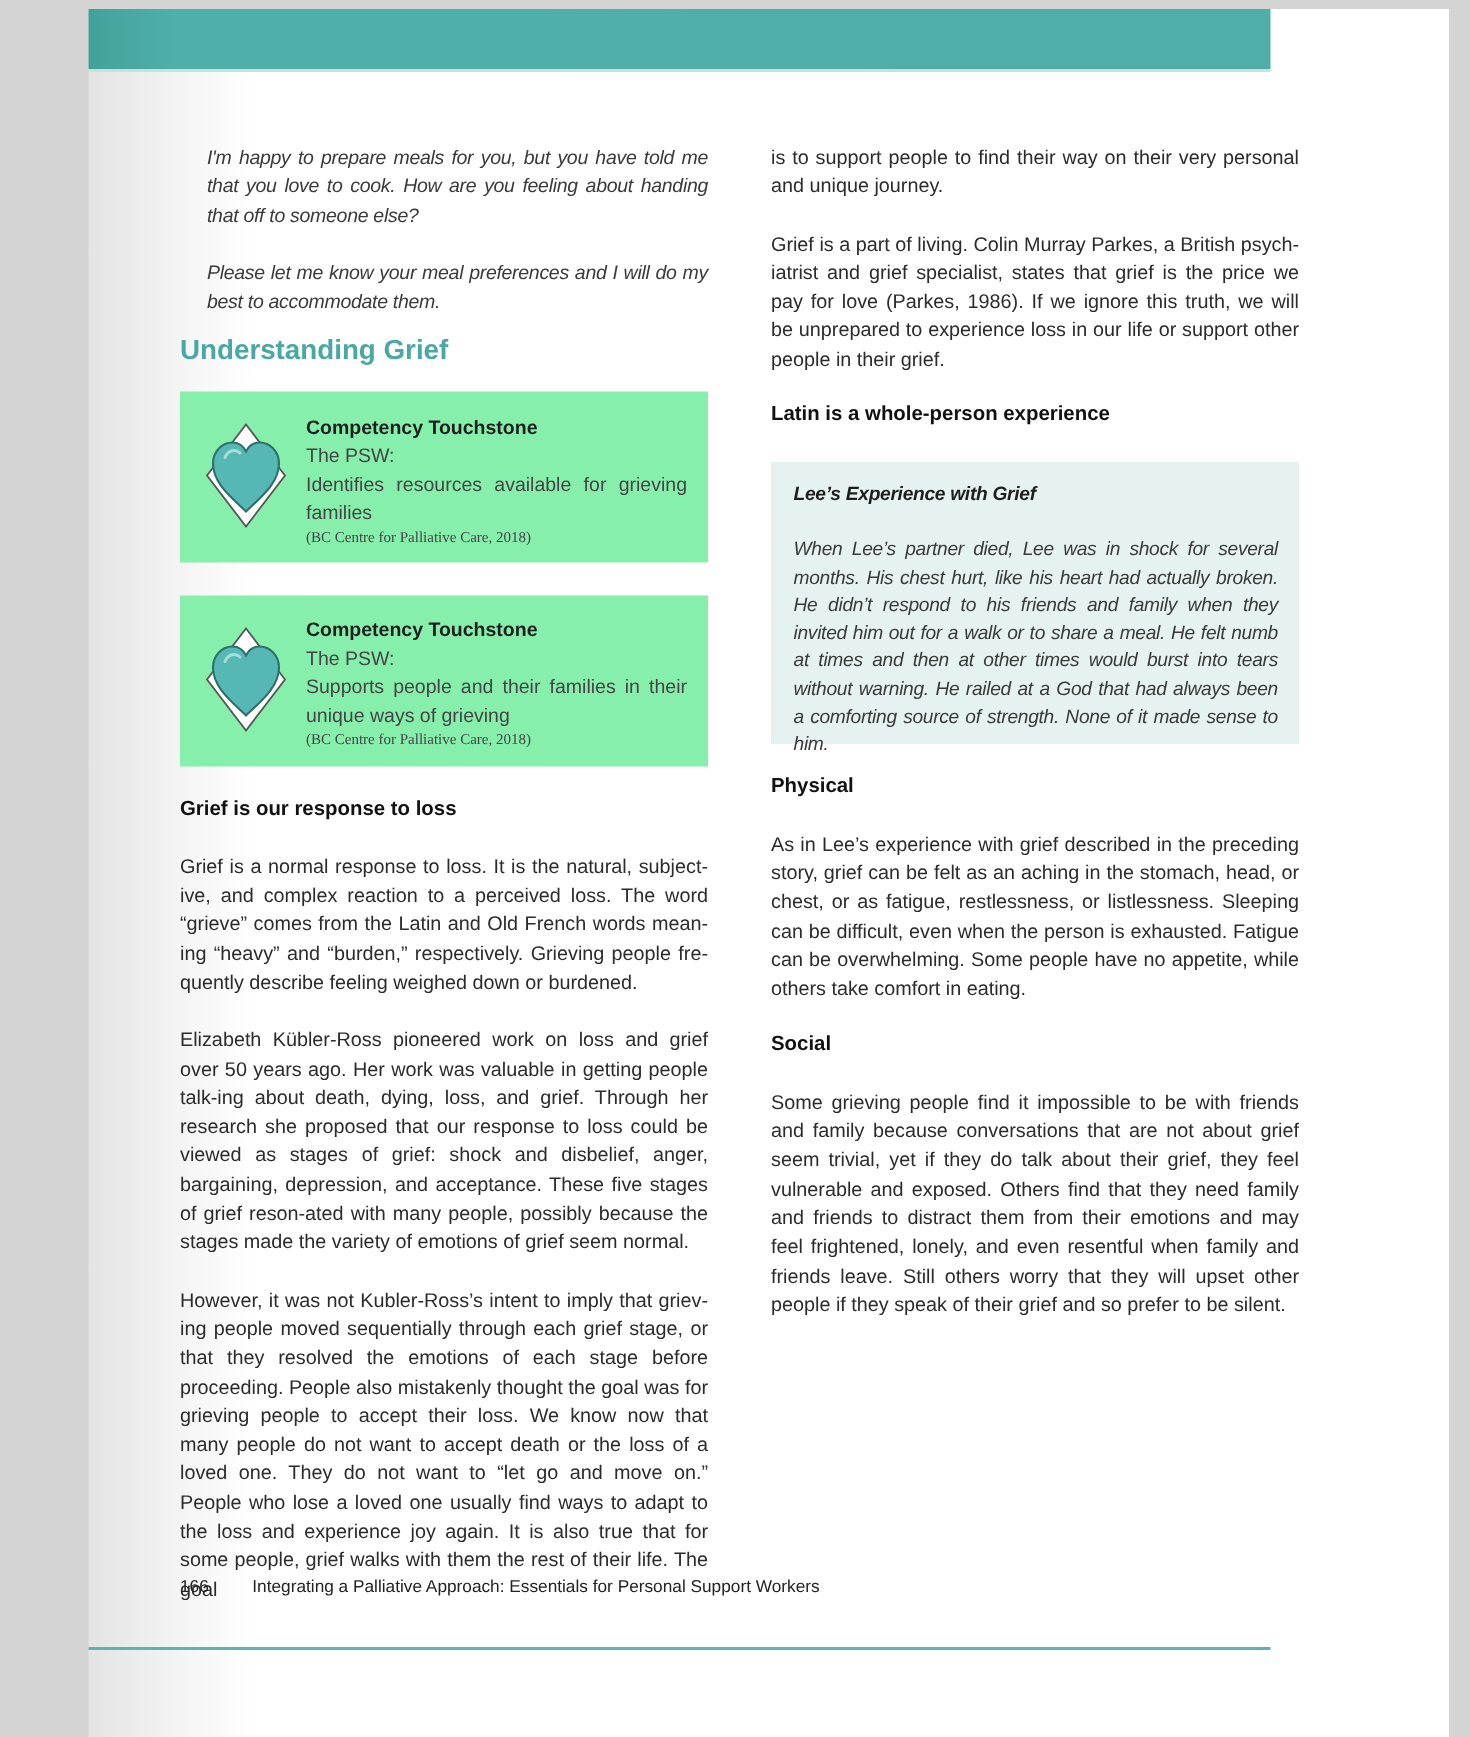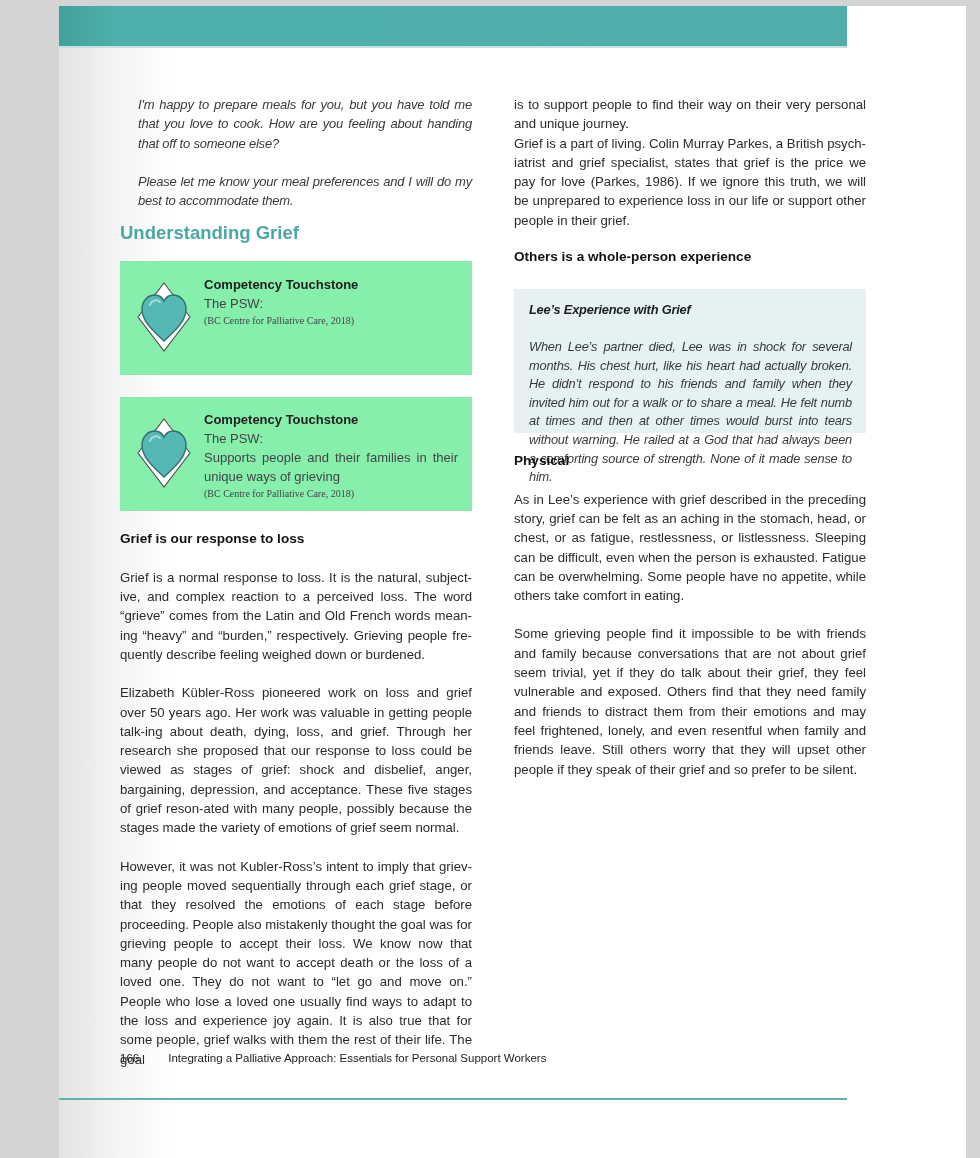--- a/index.html
+++ b/index.html
@@ -59,20 +59,21 @@
   <h2 class="section-title" style="margin-bottom:0;">Understanding Grief</h2>
 
   <div class="touch-box" style="margin-top:17px; height:114px;">
     <svg class="touch-icon" style="top:20px;" viewBox="0 0 56 72">
       <polygon points="28,2 54,36 28,70 2,36" fill="#ffffff" stroke="#555" stroke-width="1.2"></polygon>
       <path d="M28,60 C20,52 6,42 6,28 C6,20 12,14 19,14 C23,14 26,16 28,20 C30,16 33,14 37,14 C44,14 50,20 50,28 C50,42 36,52 28,60 Z" fill="#55b8b4" stroke="#2f6f6c" stroke-width="1.4"></path>
       <path d="M14,24 C16,19 21,18 24,21" fill="none" stroke="#a7dcda" stroke-width="2" stroke-linecap="round"></path>
     </svg>
     <div class="touch-title">Competency Touchstone</div>
     <div class="touch-body">The PSW:</div>
+    <div class="touch-body">Identifies resources available for grieving families</div>
     <div class="touch-cite">(BC Centre for Palliative Care, 2018)</div>
   </div>
 
   <div class="touch-box" style="margin-top:22px; height:114px; padding-top:13px;">
     <svg class="touch-icon" style="top:20px;" viewBox="0 0 56 72">
       <polygon points="28,2 54,36 28,70 2,36" fill="#ffffff" stroke="#555" stroke-width="1.2"></polygon>
       <path d="M28,60 C20,52 6,42 6,28 C6,20 12,14 19,14 C23,14 26,16 28,20 C30,16 33,14 37,14 C44,14 50,20 50,28 C50,42 36,52 28,60 Z" fill="#55b8b4" stroke="#2f6f6c" stroke-width="1.4"></path>
       <path d="M14,24 C16,19 21,18 24,21" fill="none" stroke="#a7dcda" stroke-width="2" stroke-linecap="round"></path>
     </svg>
     <div class="touch-title">Competency Touchstone</div>
@@ -83,33 +84,34 @@
 
   <div class="sub-head" style="margin-top:18px;">Grief is our response to loss</div>
 
   <p class="just" style="margin-top:19px;">Grief is a normal response to loss. It is the natural, subject-ive, and complex reaction to a perceived loss. The word “grieve” comes from the Latin and Old French words mean-ing “heavy” and “burden,” respectively. Grieving people fre-quently describe feeling weighed down or burdened.</p>
   <p class="just" style="margin-top:19px;">Elizabeth Kübler-Ross pioneered work on loss and grief over 50 years ago. Her work was valuable in getting people talk-ing about death, dying, loss, and grief. Through her research she proposed that our response to loss could be viewed as stages of grief: shock and disbelief, anger, bargaining, depression, and acceptance. These five stages of grief reson-ated with many people, possibly because the stages made the variety of emotions of grief seem normal.</p>
   <p class="just" style="margin-top:19px;">However, it was not Kubler-Ross’s intent to imply that griev-ing people moved sequentially through each grief stage, or that they resolved the emotions of each stage before proceeding. People also mistakenly thought the goal was for grieving people to accept their loss. We know now that many people do not want to accept death or the loss of a loved one. They do not want to “let go and move on.” People who lose a loved one usually find ways to adapt to the loss and experience joy again. It is also true that for some people, grief walks with them the rest of their life. The goal</p>
 </div>
 
 <div class="col col-right">
   <p class="just">is to support people to find their way on their very personal and unique journey.</p>
-  <p class="just" style="">Grief is a part of living. Colin Murray Parkes, a British psych-iatrist and grief specialist, states that grief is the price we pay for love (Parkes, 1986). If we ignore this truth, we will be unprepared to experience loss in our life or support other people in their grief.</p>
+  <p class="just" style="margin-top:19px;">Grief is a part of living. Colin Murray Parkes, a British psych-iatrist and grief specialist, states that grief is the price we pay for love (Parkes, 1986). If we ignore this truth, we will be unprepared to experience loss in our life or support other people in their grief.</p>
 
-  <div class="sub-head" style="margin-top:17px;">Others is a whole-person experience</div>
+  <div class="sub-head" style="margin-top:17px;">Latin is a whole-person experience</div>
 
-  <div class="story-box" style="margin-top:23px; height:144px;">
+  <div class="story-box" style="margin-top:23px; height:188px;">
     <div class="story-title">Lee’s Experience with Grief</div>
     <div class="story-body">When Lee’s partner died, Lee was in shock for several months. His chest hurt, like his heart had actually broken. He didn’t respond to his friends and family when they invited him out for a walk or to share a meal. He felt numb at times and then at other times would burst into tears without warning. He railed at a God that had always been a comforting source of strength. None of it made sense to him.</div>
   </div>
 
 
   <div class="sub-head-italic" style="margin-top:18px;">Physical</div>
   <p class="just" style="margin-top:19px;">As in Lee’s experience with grief described in the preceding story, grief can be felt as an aching in the stomach, head, or chest, or as fatigue, restlessness, or listlessness. Sleeping can be difficult, even when the person is exhausted. Fatigue can be overwhelming. Some people have no appetite, while others take comfort in eating.</p>
 
+  <div class="sub-head-italic" style="margin-top:18px;">Social</div>
   <p class="just" style="margin-top:19px;">Some grieving people find it impossible to be with friends and family because conversations that are not about grief seem trivial, yet if they do talk about their grief, they feel vulnerable and exposed. Others find that they need family and friends to distract them from their emotions and may feel frightened, lonely, and even resentful when family and friends leave. Still others worry that they will upset other people if they speak of their grief and so prefer to be silent.</p>
 </div>
 
 <div class="footer-rule"></div>
 <div class="footer">
   <span class="num">166</span>
   <span>Integrating a Palliative Approach: Essentials for Personal Support Workers</span>
 </div>
 
 </body></html>

